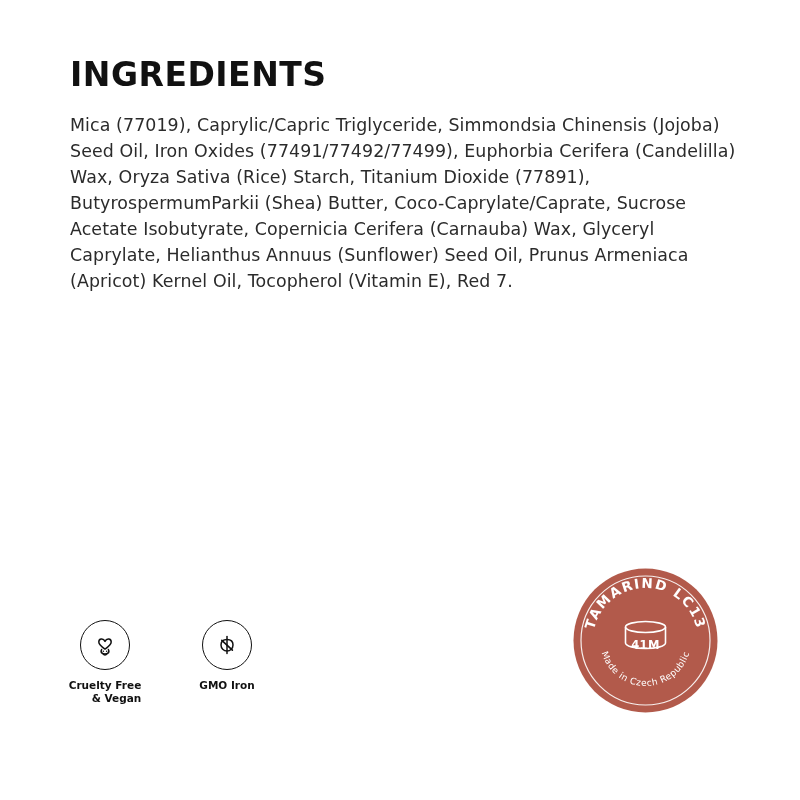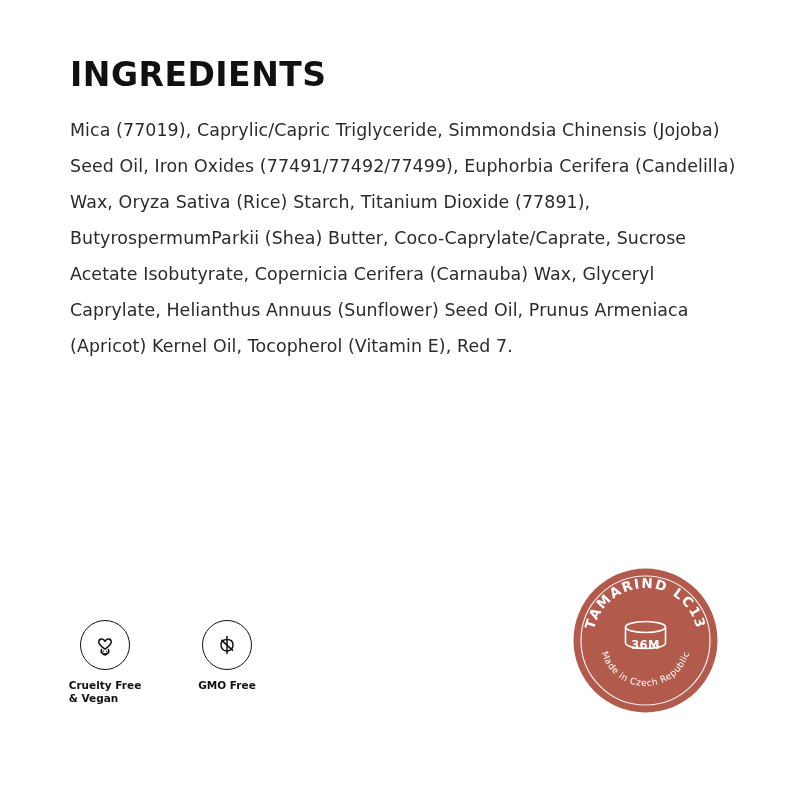--- a/index.html
+++ b/index.html
@@ -33,21 +33,21 @@
     color: #111111;
     font-family: "DejaVu Sans", sans-serif;
   }
 
   .ingredients-body {
     position: absolute;
     left: 70px;
     top: 112px;
     width: 672px;
     font-size: 17.4px;
-    line-height: 36px;
+    line-height: 26px;
     color: #2b2b2b;
     letter-spacing: 0.1px;
     font-family: "DejaVu Sans", sans-serif;
   }
 
   
   .badges {
     position: absolute;
     left: 62px;
     top: 620px;
@@ -70,21 +70,21 @@
     display: flex;
     align-items: center;
     justify-content: center;
     box-sizing: border-box;
   }
   .badge-label {
     margin-top: 9px;
     font-size: 10.5px;
     font-weight: 700;
     line-height: 13px;
-    text-align: left;
+    text-align: right;
     color: #111;
     white-space: pre-line;
   }
 
   
   .seal {
     position: absolute;
     left: 573px;
     top: 568px;
     width: 145px;
@@ -128,21 +128,21 @@
     </div>
 
     <div class="badge">
       <div class="badge-circle">
         <svg width="34" height="34" viewBox="0 0 34 34">
           <path d="M17 8.5 L17 25.5" stroke="#111" stroke-width="1.5" stroke-linecap="round"></path>
           <path d="M17 11.5 c-4 0-6 2.5-6 5.5 0 3.2 2.6 6 6 6 3.4 0 6-2.8 6-6 0-3-2-5.5-6-5.5 z" fill="none" stroke="#111" stroke-width="1.5"></path>
           <path d="M11.8 12.4 L22.4 22.2" stroke="#111" stroke-width="1.6" stroke-linecap="round"></path>
         </svg>
       </div>
-      <div class="badge-label">GMO Free</div>
+      <div class="badge-label">GMO Iron</div>
     </div>
 
 
 
   </div>
 
   <div class="seal">
     <svg width="145" height="145" viewBox="0 0 145 145">
       <defs>
         <path id="topArc" d="M 20 72.5 A 52.5 52.5 0 0 1 125 72.5"></path>
@@ -155,16 +155,16 @@
       </text>
       <text font-family="DejaVu Sans, sans-serif" font-size="9" font-weight="400" fill="#ffffff" letter-spacing="0.5">
         <textPath href="#botArc" startOffset="50%" text-anchor="middle">Made in Czech Republic</textPath>
       </text>
 
       <g>
         <ellipse cx="72.5" cy="59" rx="20" ry="5.5" fill="none" stroke="#ffffff" stroke-width="1.6"></ellipse>
         <path d="M52.5 59 v16 a20 5.5 0 0 0 40 0 v-16" fill="none" stroke="#ffffff" stroke-width="1.6"></path>
       </g>
     </svg>
-    <div class="pao-text">36M</div>
+    <div class="pao-text">41M</div>
   </div>
 
 </div>
 
 </body></html>

